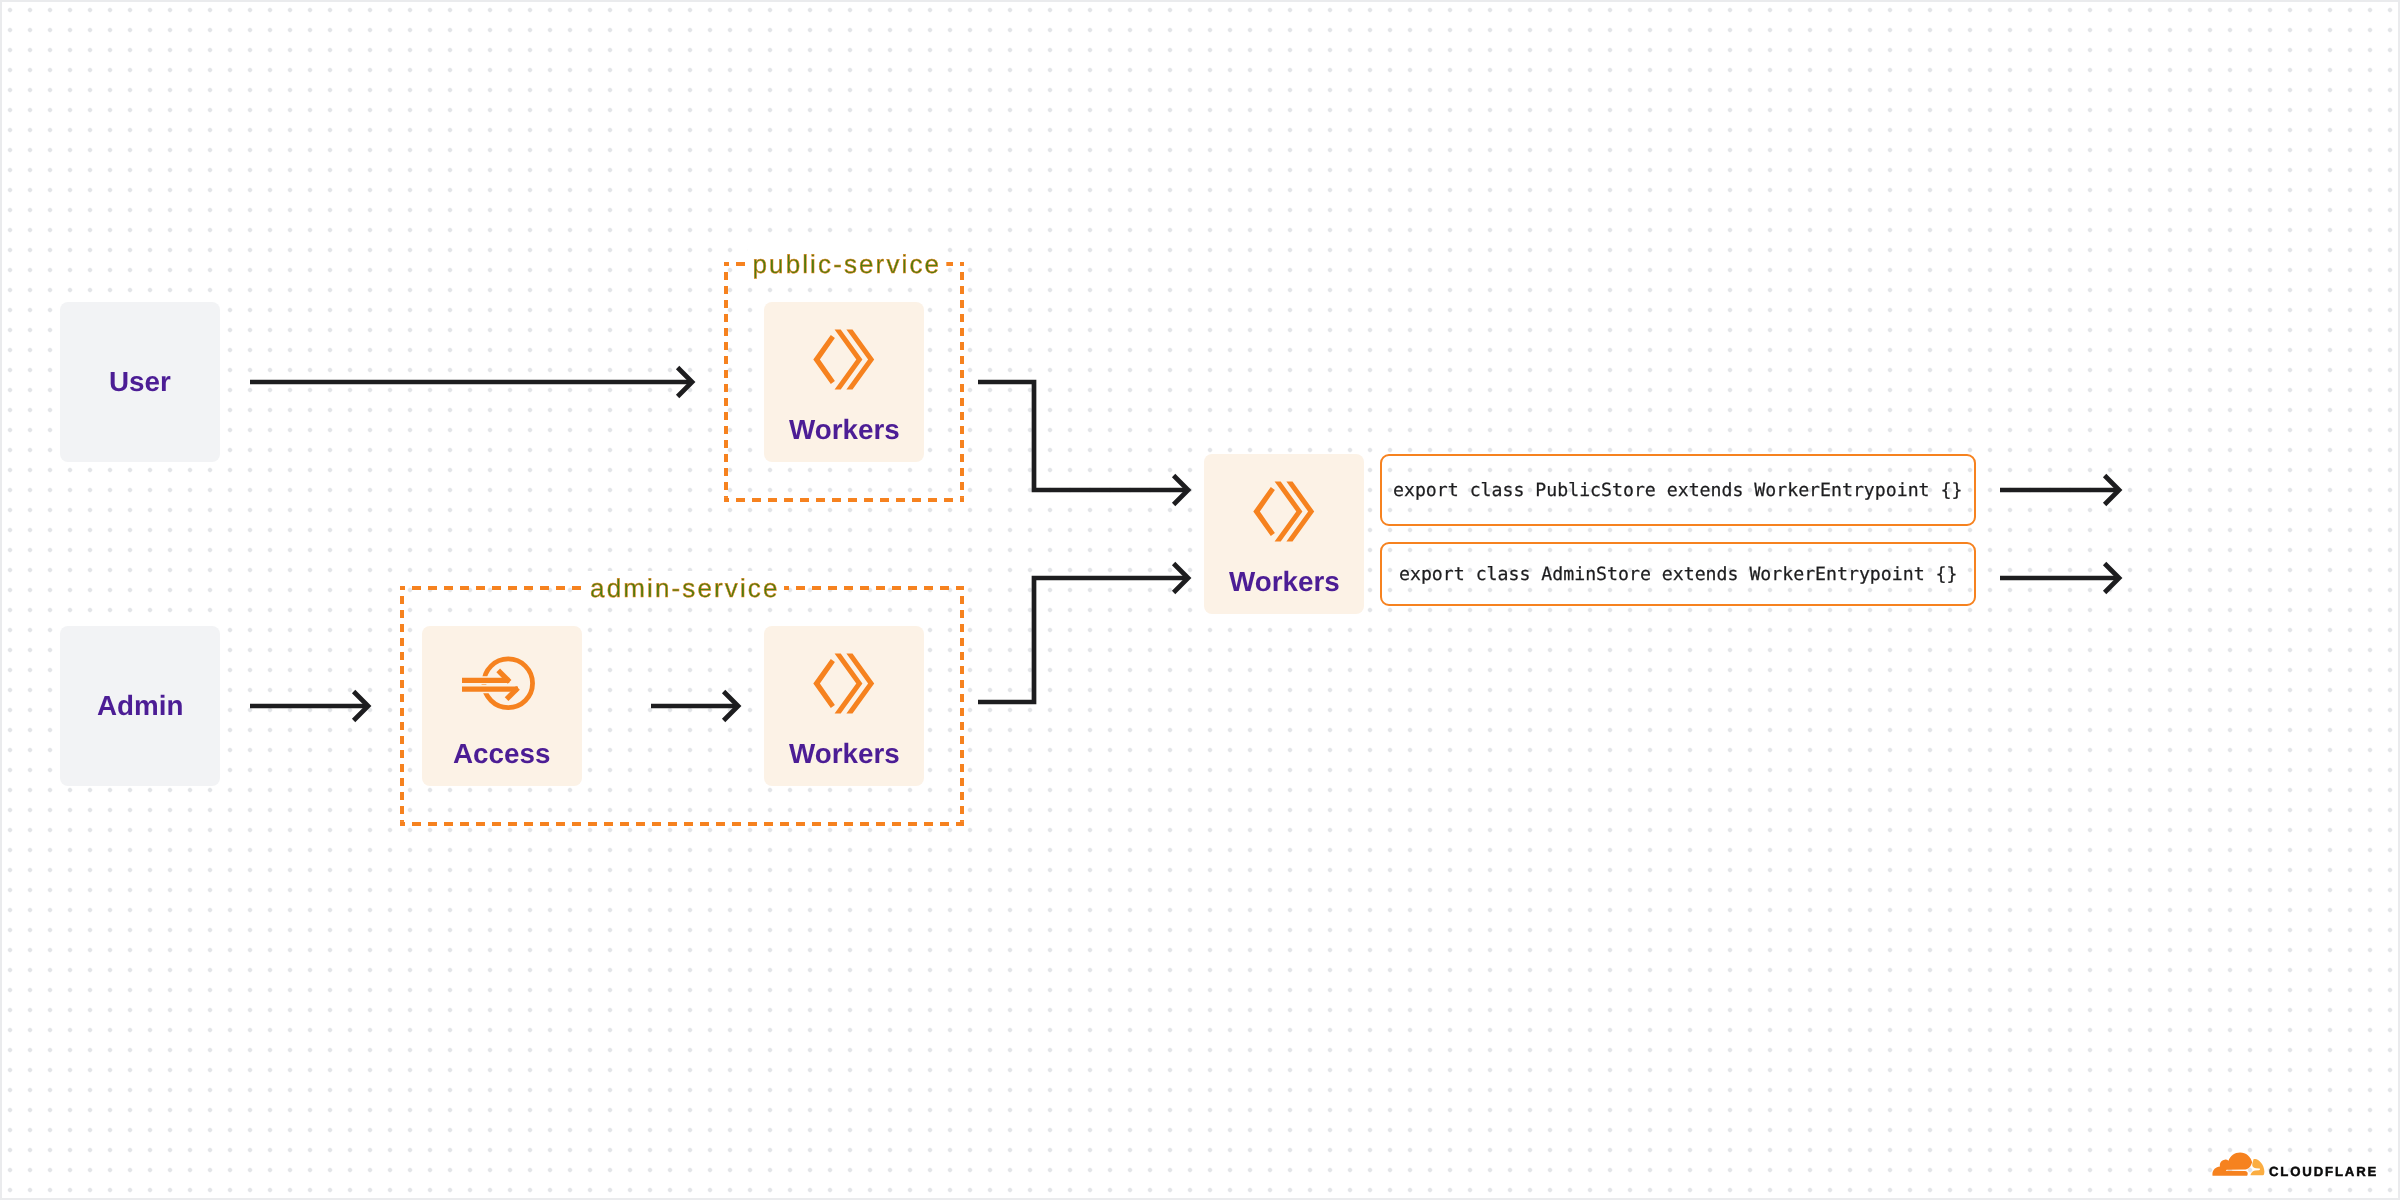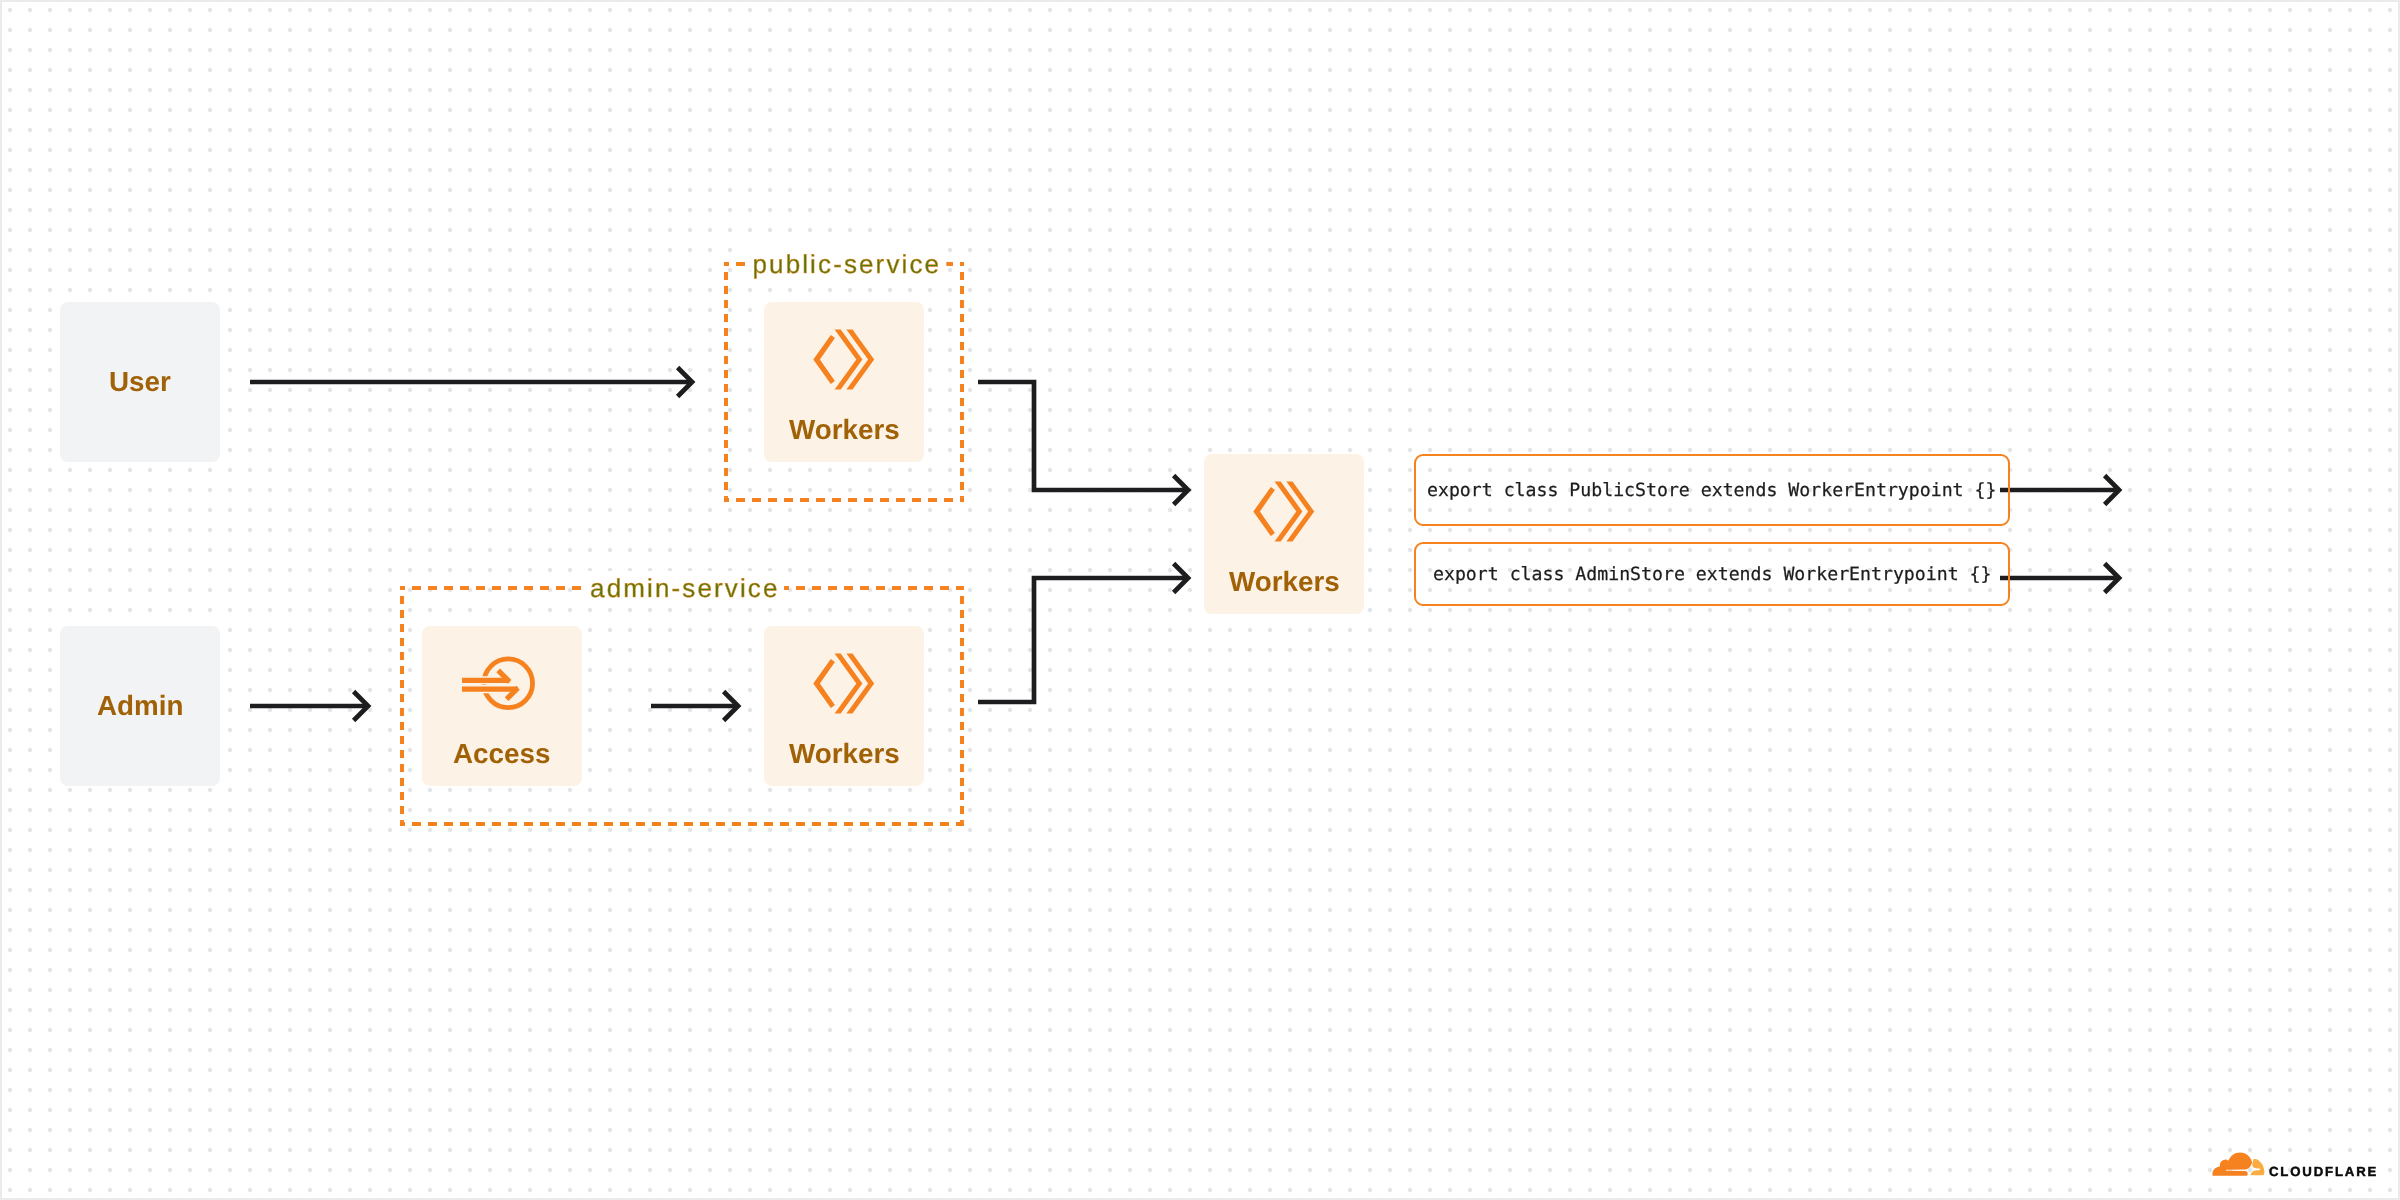--- a/index.html
+++ b/index.html
@@ -14,21 +14,21 @@
     background-image:radial-gradient(circle at 10px 10px, #E3E5E8 1.6px, rgba(227,229,232,0.35) 2.3px, rgba(0,0,0,0) 2.9px);
     background-size:20px 20px;
     overflow:hidden;}
   #frame{position:absolute;left:0;top:0;width:2400px;height:1200px;
     box-sizing:border-box;border:2px solid #EAEBED;pointer-events:none;}
   .abs{position:absolute;}
   
   .node{position:absolute;width:160px;height:160px;border-radius:8px;
         display:flex;flex-direction:column;align-items:center;justify-content:flex-end;
         box-sizing:border-box;}
-  .node .lbl{font-size:27.8px;font-weight:700;color:#a16207;line-height:1;}
+  .node .lbl{font-size:27.8px;font-weight:700;color:#4c1d95;line-height:1;}
   .node.plain{background:#F2F3F5;align-items:center;justify-content:center;}
   .node.cf{background:#FCF2E6;padding-bottom:18.5px;}
   .node .ico{position:absolute;}
   .node .ico svg{display:block;width:100%;height:100%;}
   .ico-workers{top:27.2px;left:48.9px;width:62px;height:61px;}
   .ico-access{top:30.4px;left:40.4px;width:73px;height:54px;}
   .ico-d1{top:23.1px;left:50.2px;width:60px;height:68px;}
   
   .group{position:absolute;box-sizing:border-box;}
   .group .dash{position:absolute;inset:0;
@@ -47,21 +47,21 @@
       background-size:4.2px 4.2px;
       background-position:left top,right top,left bottom,right bottom;
       background-repeat:no-repeat;}
     .group .glabel{position:absolute;top:-15px;left:50%;transform:translateX(calc(-50% + 2.8px));
       background:#FFFFFF;padding:0 5px;color:#4d7c0f;font-size:26px;letter-spacing:2.12px;-webkit-text-stroke:0.5px #F6821F;
       line-height:34px;white-space:nowrap;}
   
   .code{position:absolute;box-sizing:border-box;border:2.8px solid #F6821F;border-radius:9px;
         display:flex;align-items:center;justify-content:center;
         font-family:"DejaVu Sans Mono",monospace;font-size:18.2px;color:#1D1D1F;-webkit-text-stroke:0.25px #1D1D1F;
-        letter-spacing:0px;white-space:nowrap;background:rgba(255,255,255,0);margin-left:34px;}
+        letter-spacing:0px;white-space:nowrap;background:rgba(255,255,255,0);}
   
   #title{position:absolute;left:22.4px;top:1142px;font-size:33.5px;font-weight:400;
          color:#232528;letter-spacing:-0.18px;line-height:32px;white-space:nowrap;
          -webkit-text-stroke:0.6px #232528;transform-origin:left top;}
   #cflogo{position:absolute;left:2212px;top:1150.5px;}
   #cflogo .cf-cloud{position:absolute;left:0;top:1.2px;width:52.9px;height:23.8px;}
   #cfword{position:absolute;left:56.5px;top:15.2px;font-size:13.2px;font-weight:700;
           letter-spacing:1.84px;color:#0A0A0A;line-height:11px;white-space:nowrap;-webkit-text-stroke:0.45px #0A0A0A;}
   svg{display:block;overflow:visible;}
 </style>

